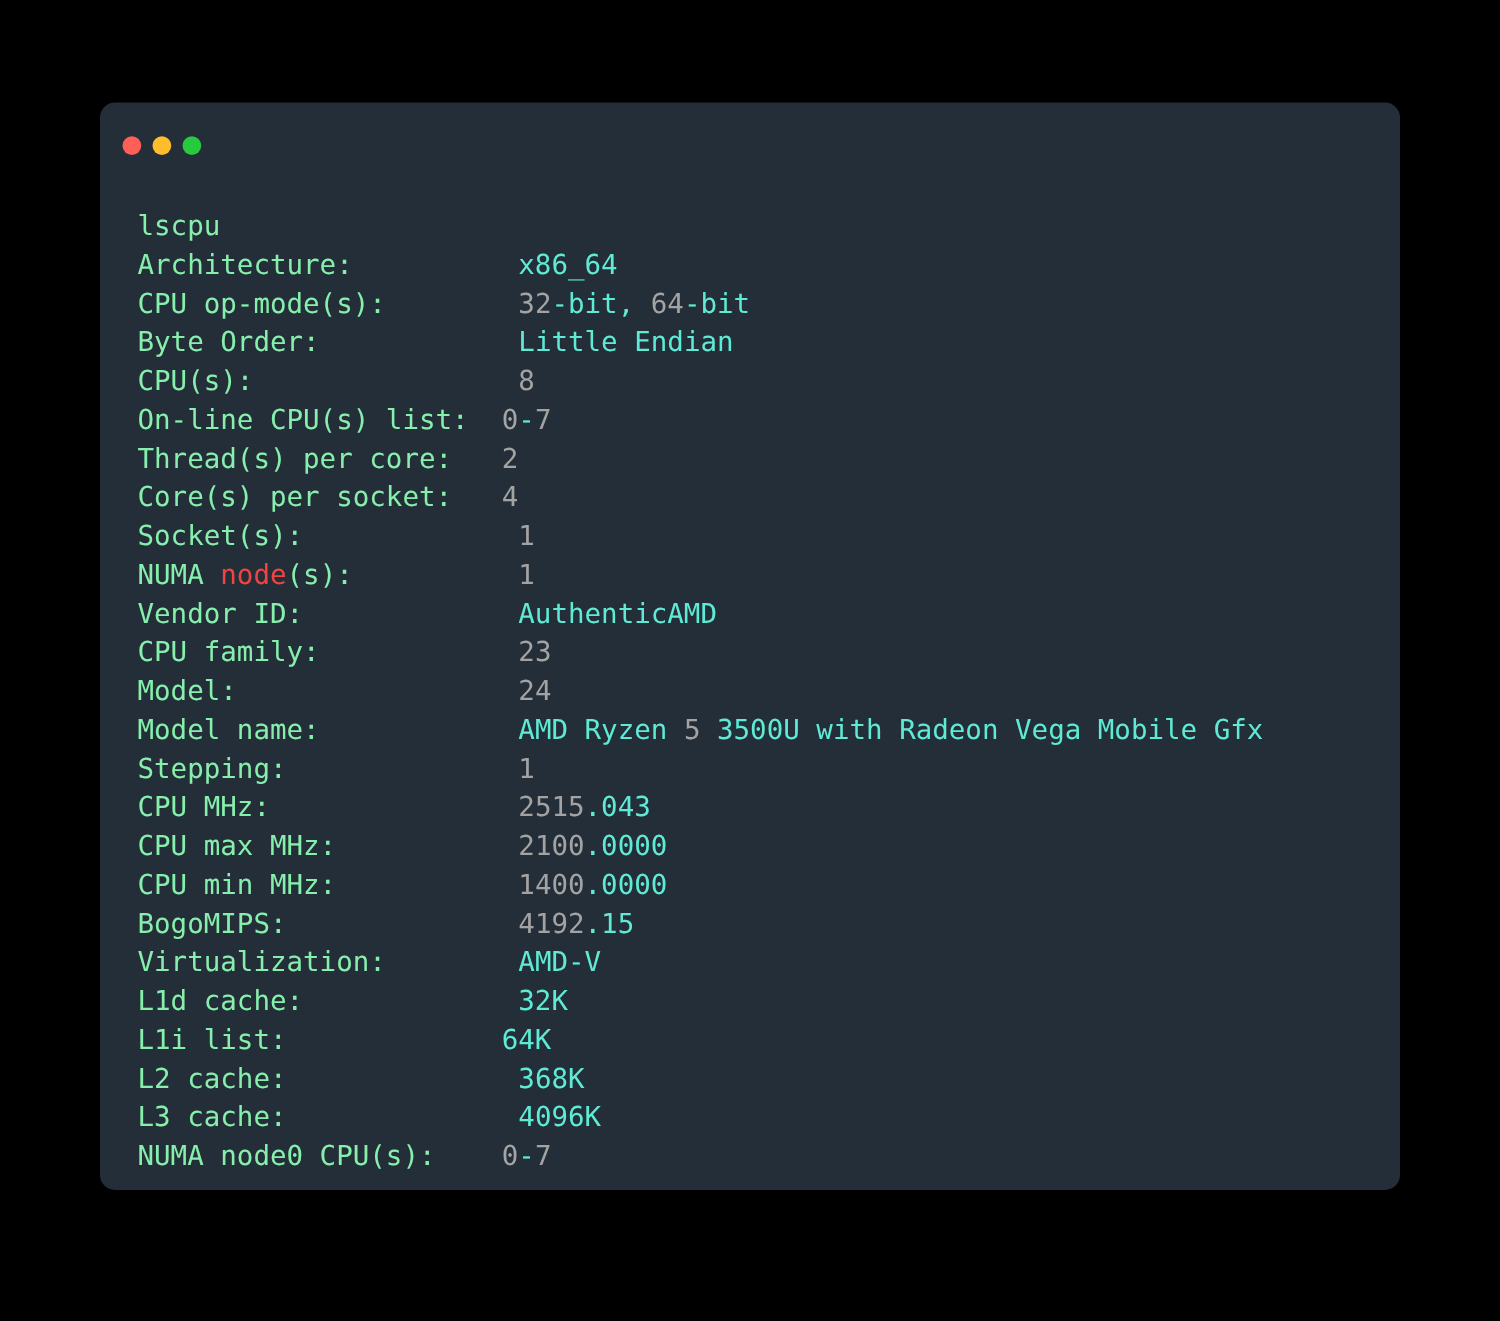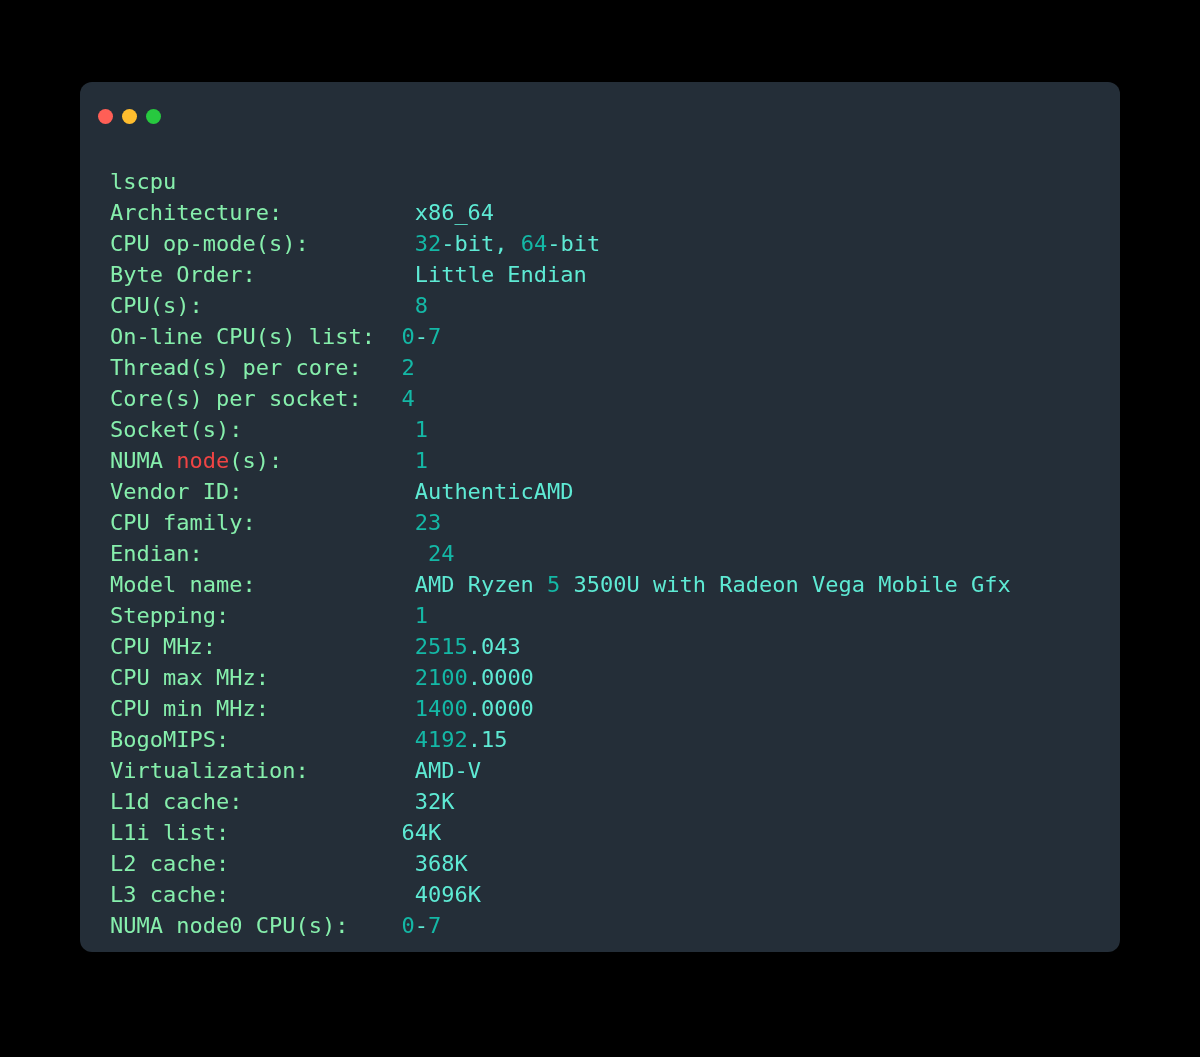--- a/index.html
+++ b/index.html
@@ -38,21 +38,21 @@
 
   .term-body {
     padding: 30px 30px 30px 30px;
     font-family: "Menlo", "Consolas", "DejaVu Sans Mono", monospace;
     font-size: 22px;
     line-height: 31px;
     color: #cfd7df;
     white-space: pre;
   }
   .lbl    { color: #86efac; }
-  .num    { color: #14b8a6; }   
+  .num    { color: #a3a3a3; }   
   .kw     { color: #ef4444; }   
   .plain  { color: #5eead4; }
 </style>
 </head>
 <body>
 
 <div class="terminal-window">
   <div class="titlebar">
     <div class="dot red"></div>
     <div class="dot yellow"></div>
@@ -64,21 +64,21 @@
 <span class="lbl">CPU op-mode(s):</span>        <span class="num">32</span><span class="plain">-bit, </span><span class="num">64</span><span class="plain">-bit</span>
 <span class="lbl">Byte Order:</span>            <span class="plain">Little Endian</span>
 <span class="lbl">CPU(s):</span>                <span class="num">8</span>
 <span class="lbl">On-line CPU(s) list:</span>  <span class="num">0</span><span class="plain">-</span><span class="num">7</span>
 <span class="lbl">Thread(s) per core:</span>   <span class="num">2</span>
 <span class="lbl">Core(s) per socket:</span>   <span class="num">4</span>
 <span class="lbl">Socket(s):</span>             <span class="num">1</span>
 <span class="lbl">NUMA </span><span class="kw">node</span><span class="lbl">(s):</span>          <span class="num">1</span>
 <span class="lbl">Vendor ID:</span>             <span class="plain">AuthenticAMD</span>
 <span class="lbl">CPU family:</span>            <span class="num">23</span>
-<span class="lbl">Endian:</span>                 <span class="num">24</span>
+<span class="lbl">Model:</span>                 <span class="num">24</span>
 <span class="lbl">Model name:</span>            <span class="plain">AMD Ryzen </span><span class="num">5</span><span class="plain"> 3500U with Radeon Vega Mobile Gfx</span>
 <span class="lbl">Stepping:</span>              <span class="num">1</span>
 <span class="lbl">CPU MHz:</span>               <span class="num">2515</span><span class="plain">.043</span>
 <span class="lbl">CPU max MHz:</span>           <span class="num">2100</span><span class="plain">.0000</span>
 <span class="lbl">CPU min MHz:</span>           <span class="num">1400</span><span class="plain">.0000</span>
 <span class="lbl">BogoMIPS:</span>              <span class="num">4192</span><span class="plain">.15</span>
 <span class="lbl">Virtualization:</span>        <span class="plain">AMD-V</span>
 <span class="lbl">L1d cache:</span>             <span class="plain">32K</span>
 <span class="lbl">L1i list:</span>             <span class="plain">64K</span>
 <span class="lbl">L2 cache:</span>              <span class="plain">368K</span>

